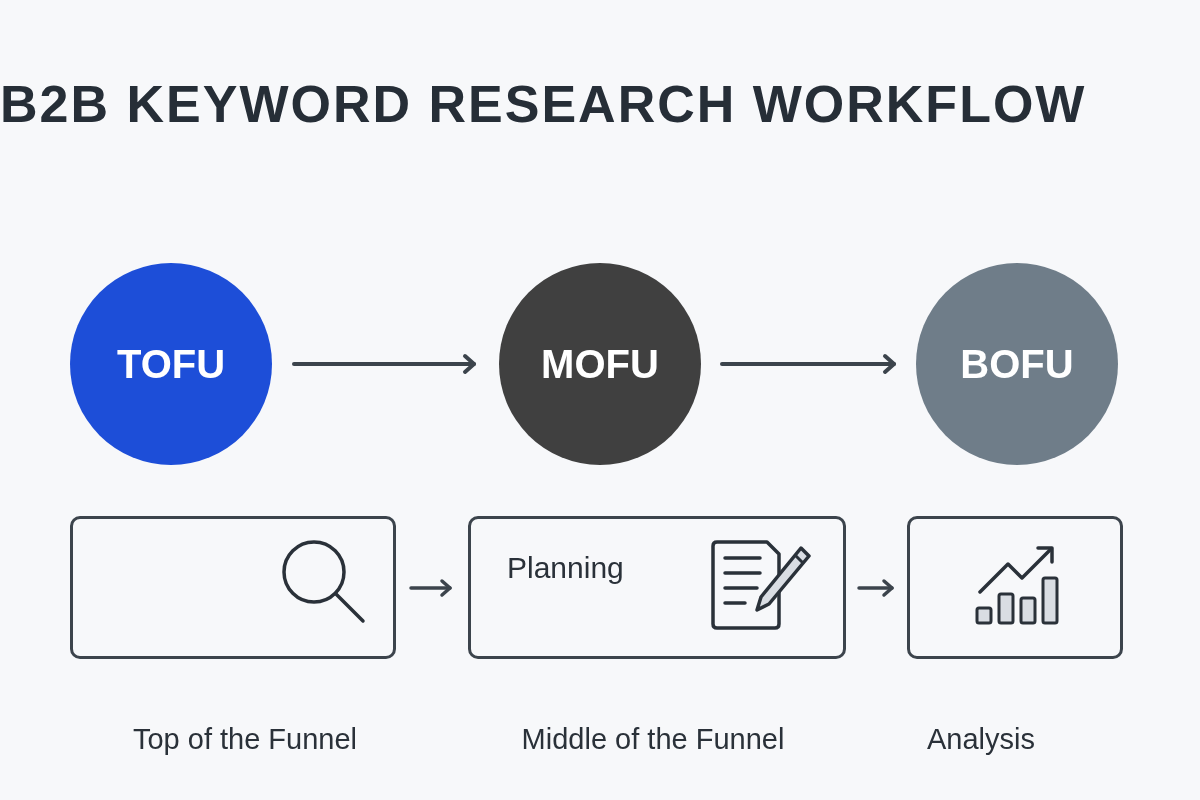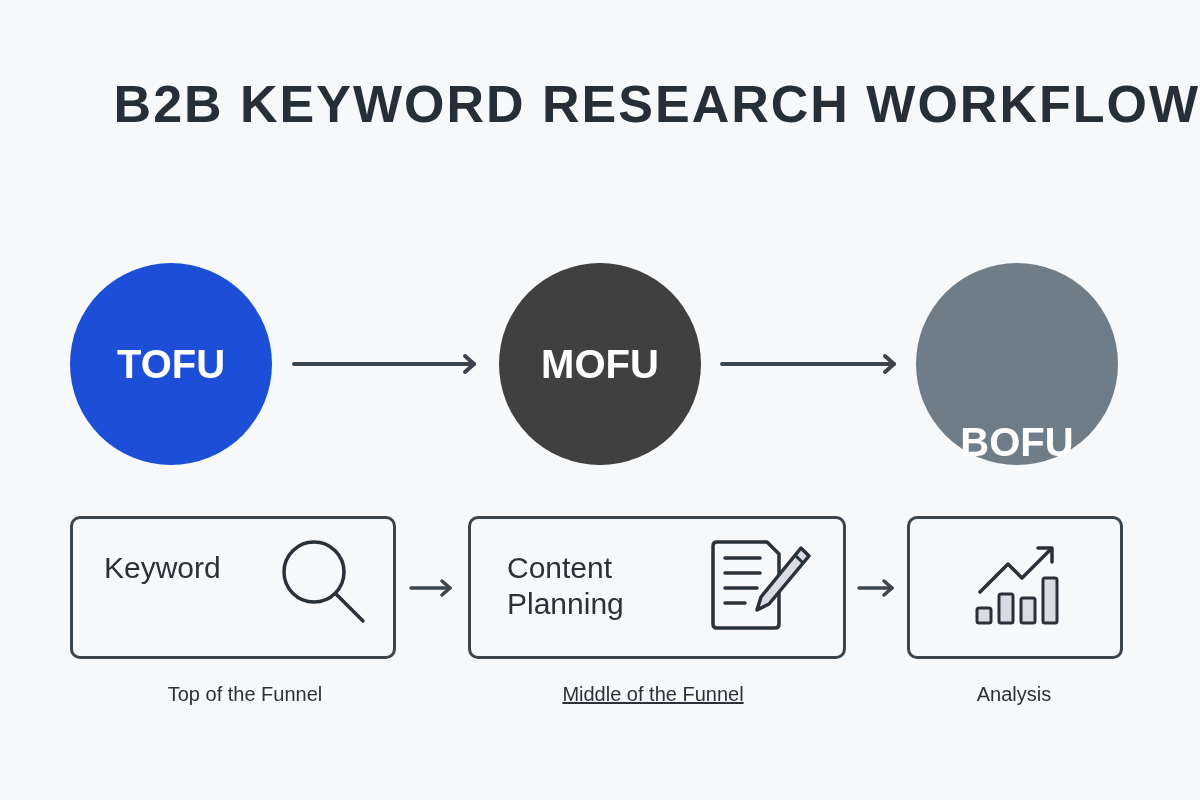--- a/index.html
+++ b/index.html
@@ -1,69 +1,67 @@
 <!DOCTYPE html>
 <html><head>
 <meta charset="utf-8">
 <style>
   html, body { margin:0; padding:0; }
   body { width:1200px; height:800px; background:#f7f8fa; position:relative; overflow:hidden;
          font-family:"Liberation Sans", "DejaVu Sans", sans-serif; color:#2a3139; }
-  .title { position:absolute; left:0; top:74px; width:1200px; text-align:right;
+  .title { position:absolute; left:0; top:74px; width:1200px; text-align:left;
            font-size:52px; font-weight:700; letter-spacing:2px; color:#262e37; }
   .circle { position:absolute; width:202px; height:202px; border-radius:50%;
             display:flex; align-items:center; justify-content:center;
             color:#fff; font-size:40px; font-weight:700; }
   .arrow { position:absolute; }
   .box { position:absolute; border:3px solid #3c444c; border-radius:10px; background:#f7f8fa; box-sizing:border-box; }
   .box-text { position:absolute; font-size:30px; line-height:36px; color:#2a3139; }
-  .caption { position:absolute; font-size:20px; color:#2a3139; text-align:center; }
+  .caption { position:absolute; font-size:29px; color:#2a3139; text-align:center;margin-top:40px; }
   svg { display:block; }
 </style>
 </head>
 <body>
 
 <div class="title">B2B KEYWORD RESEARCH WORKFLOW</div>
 
 <div class="circle" style="left:70px; top:263px; background:#1d4ed8;">
   <span>TOFU</span>
 </div>
 <div class="circle" style="left:499px; top:263px; background:#404040;">
   <span>MOFU</span>
 </div>
-<div class="circle" style="left:916px; top:263px; background:#6f7d89;align-items:flex-end;">
+<div class="circle" style="left:916px; top:263px; background:#6f7d89;">
   <span>BOFU</span>
 </div>
 
 <svg class="arrow" style="left:290px; top:352px;" width="190" height="24">
   <line x1="4" y1="12" x2="184" y2="12" stroke="#3c444c" stroke-width="4" stroke-linecap="round"></line>
   <polyline points="175,4 184,12 175,20" fill="none" stroke="#3c444c" stroke-width="4" stroke-linecap="round" stroke-linejoin="round"></polyline>
 </svg>
 <svg class="arrow" style="left:718px; top:352px;" width="182" height="24">
   <line x1="4" y1="12" x2="176" y2="12" stroke="#3c444c" stroke-width="4" stroke-linecap="round"></line>
   <polyline points="167,4 176,12 167,20" fill="none" stroke="#3c444c" stroke-width="4" stroke-linecap="round" stroke-linejoin="round"></polyline>
 </svg>
 
 <div class="box" style="left:70px; top:516px; width:326px; height:143px;"></div>
 <div class="box-text" style="left:104px; top:550px;">
-  <div>Keyword</div>
 </div>
 <svg style="position:absolute; left:280px; top:538px;" width="92" height="92">
   <circle cx="34" cy="34" r="30" fill="none" stroke="#2a3139" stroke-width="3.5"></circle>
   <line x1="56" y1="56" x2="83" y2="83" stroke="#2a3139" stroke-width="3.5" stroke-linecap="round"></line>
 </svg>
 
 <svg class="arrow" style="left:408px; top:578px;" width="48" height="20">
   <line x1="3" y1="10" x2="42" y2="10" stroke="#3c444c" stroke-width="3.5" stroke-linecap="round"></line>
   <polyline points="34,3 42,10 34,17" fill="none" stroke="#3c444c" stroke-width="3.5" stroke-linecap="round" stroke-linejoin="round"></polyline>
 </svg>
 
 <div class="box" style="left:468px; top:516px; width:378px; height:143px;"></div>
 <div class="box-text" style="left:507px; top:550px;">
-  <div>Content</div>
   <div>Planning</div>
 </div>
 <svg style="position:absolute; left:705px; top:540px;" width="112" height="92">
   <path d="M12,2 L62,2 L74,14 L74,84 Q74,88 70,88 L12,88 Q8,88 8,84 L8,6 Q8,2 12,2 Z" fill="none" stroke="#2a3139" stroke-width="3.5" stroke-linejoin="round"></path>
   <line x1="20" y1="18" x2="55" y2="18" stroke="#2a3139" stroke-width="3.5" stroke-linecap="round"></line>
   <line x1="20" y1="33" x2="55" y2="33" stroke="#2a3139" stroke-width="3.5" stroke-linecap="round"></line>
   <line x1="20" y1="48" x2="52" y2="48" stroke="#2a3139" stroke-width="3.5" stroke-linecap="round"></line>
   <line x1="20" y1="63" x2="40" y2="63" stroke="#2a3139" stroke-width="3.5" stroke-linecap="round"></line>
   <path d="M96,8 L104,16 L64,64 L52,70 L56,57 Z" fill="#d9dde3" stroke="#2a3139" stroke-width="3.5" stroke-linejoin="round"></path>
   <line x1="90" y1="15" x2="98" y2="23" stroke="#2a3139" stroke-width="3"></line>
@@ -78,14 +76,14 @@
 <svg style="position:absolute; left:972px; top:542px;" width="96" height="90">
   <polyline points="8,50 36,22 50,36 78,8" fill="none" stroke="#2a3139" stroke-width="3.5" stroke-linecap="round" stroke-linejoin="round"></polyline>
   <polyline points="66,6 80,6 80,20" fill="none" stroke="#2a3139" stroke-width="3.5" stroke-linecap="round" stroke-linejoin="round"></polyline>
   <rect x="5" y="66" width="14" height="15" rx="2" fill="#d9dde3" stroke="#2a3139" stroke-width="3"></rect>
   <rect x="27" y="52" width="14" height="29" rx="2" fill="#d9dde3" stroke="#2a3139" stroke-width="3"></rect>
   <rect x="49" y="56" width="14" height="25" rx="2" fill="#d9dde3" stroke="#2a3139" stroke-width="3"></rect>
   <rect x="71" y="36" width="14" height="45" rx="2" fill="#d9dde3" stroke="#2a3139" stroke-width="3"></rect>
 </svg>
 
 <div class="caption" style="left:90px; top:683px; width:310px;">Top of the Funnel</div>
-<div class="caption" style="left:488px; top:683px; width:330px;text-decoration:underline;">Middle of the Funnel</div>
-<div class="caption" style="left:914px; top:683px; width:200px;">Analysis</div>
+<div class="caption" style="left:488px; top:683px; width:330px;">Middle of the Funnel</div>
+<div class="caption" style="left:881px; top:683px; width:200px;">Analysis</div>
 
 </body></html>

